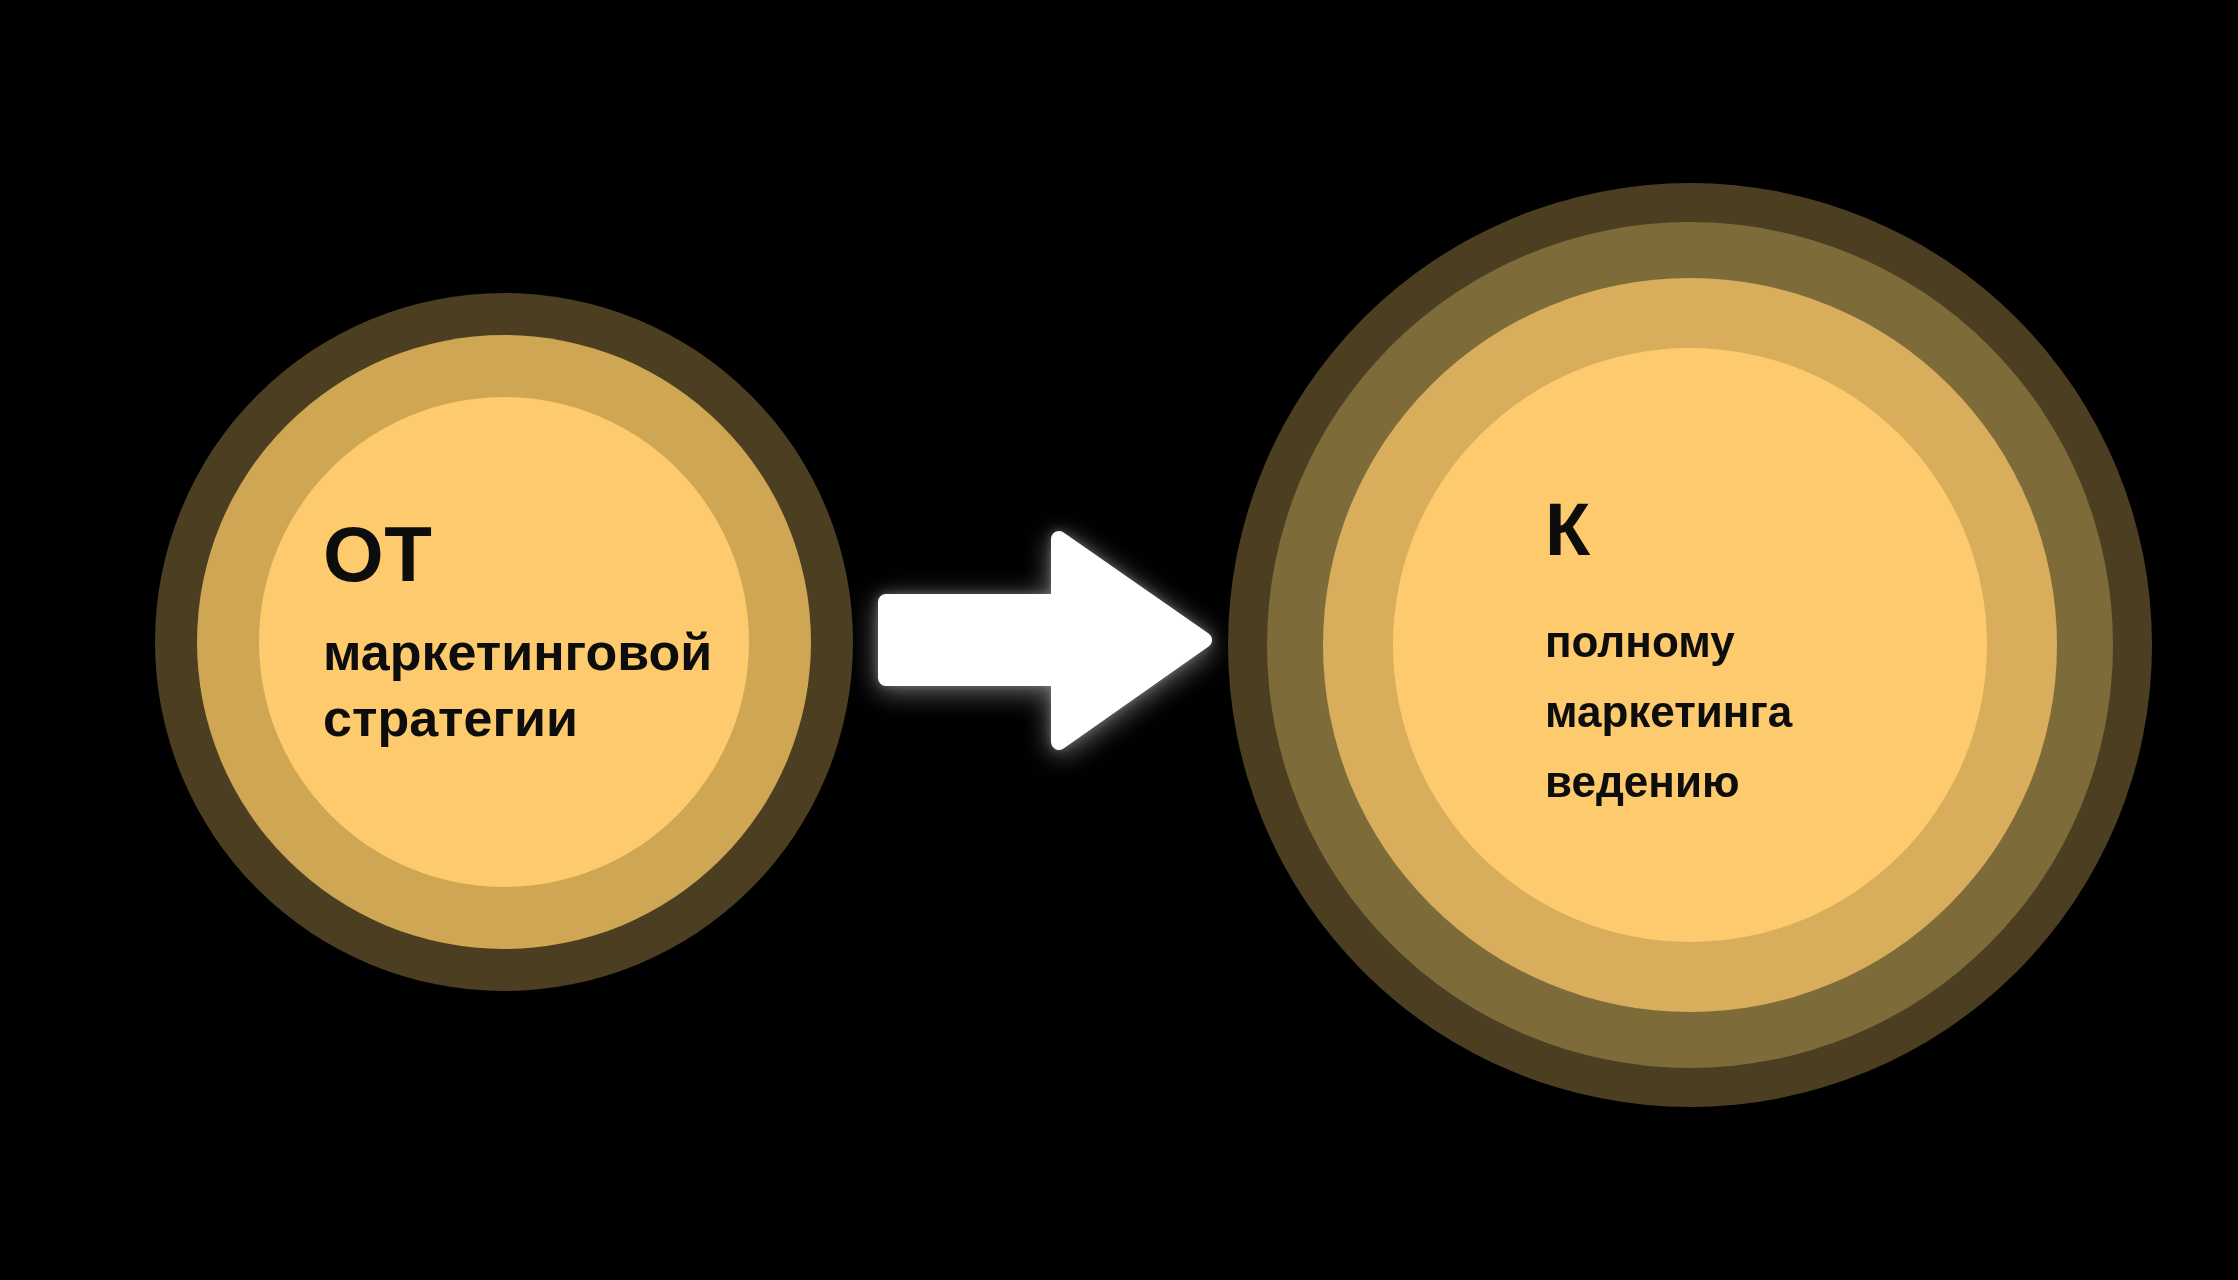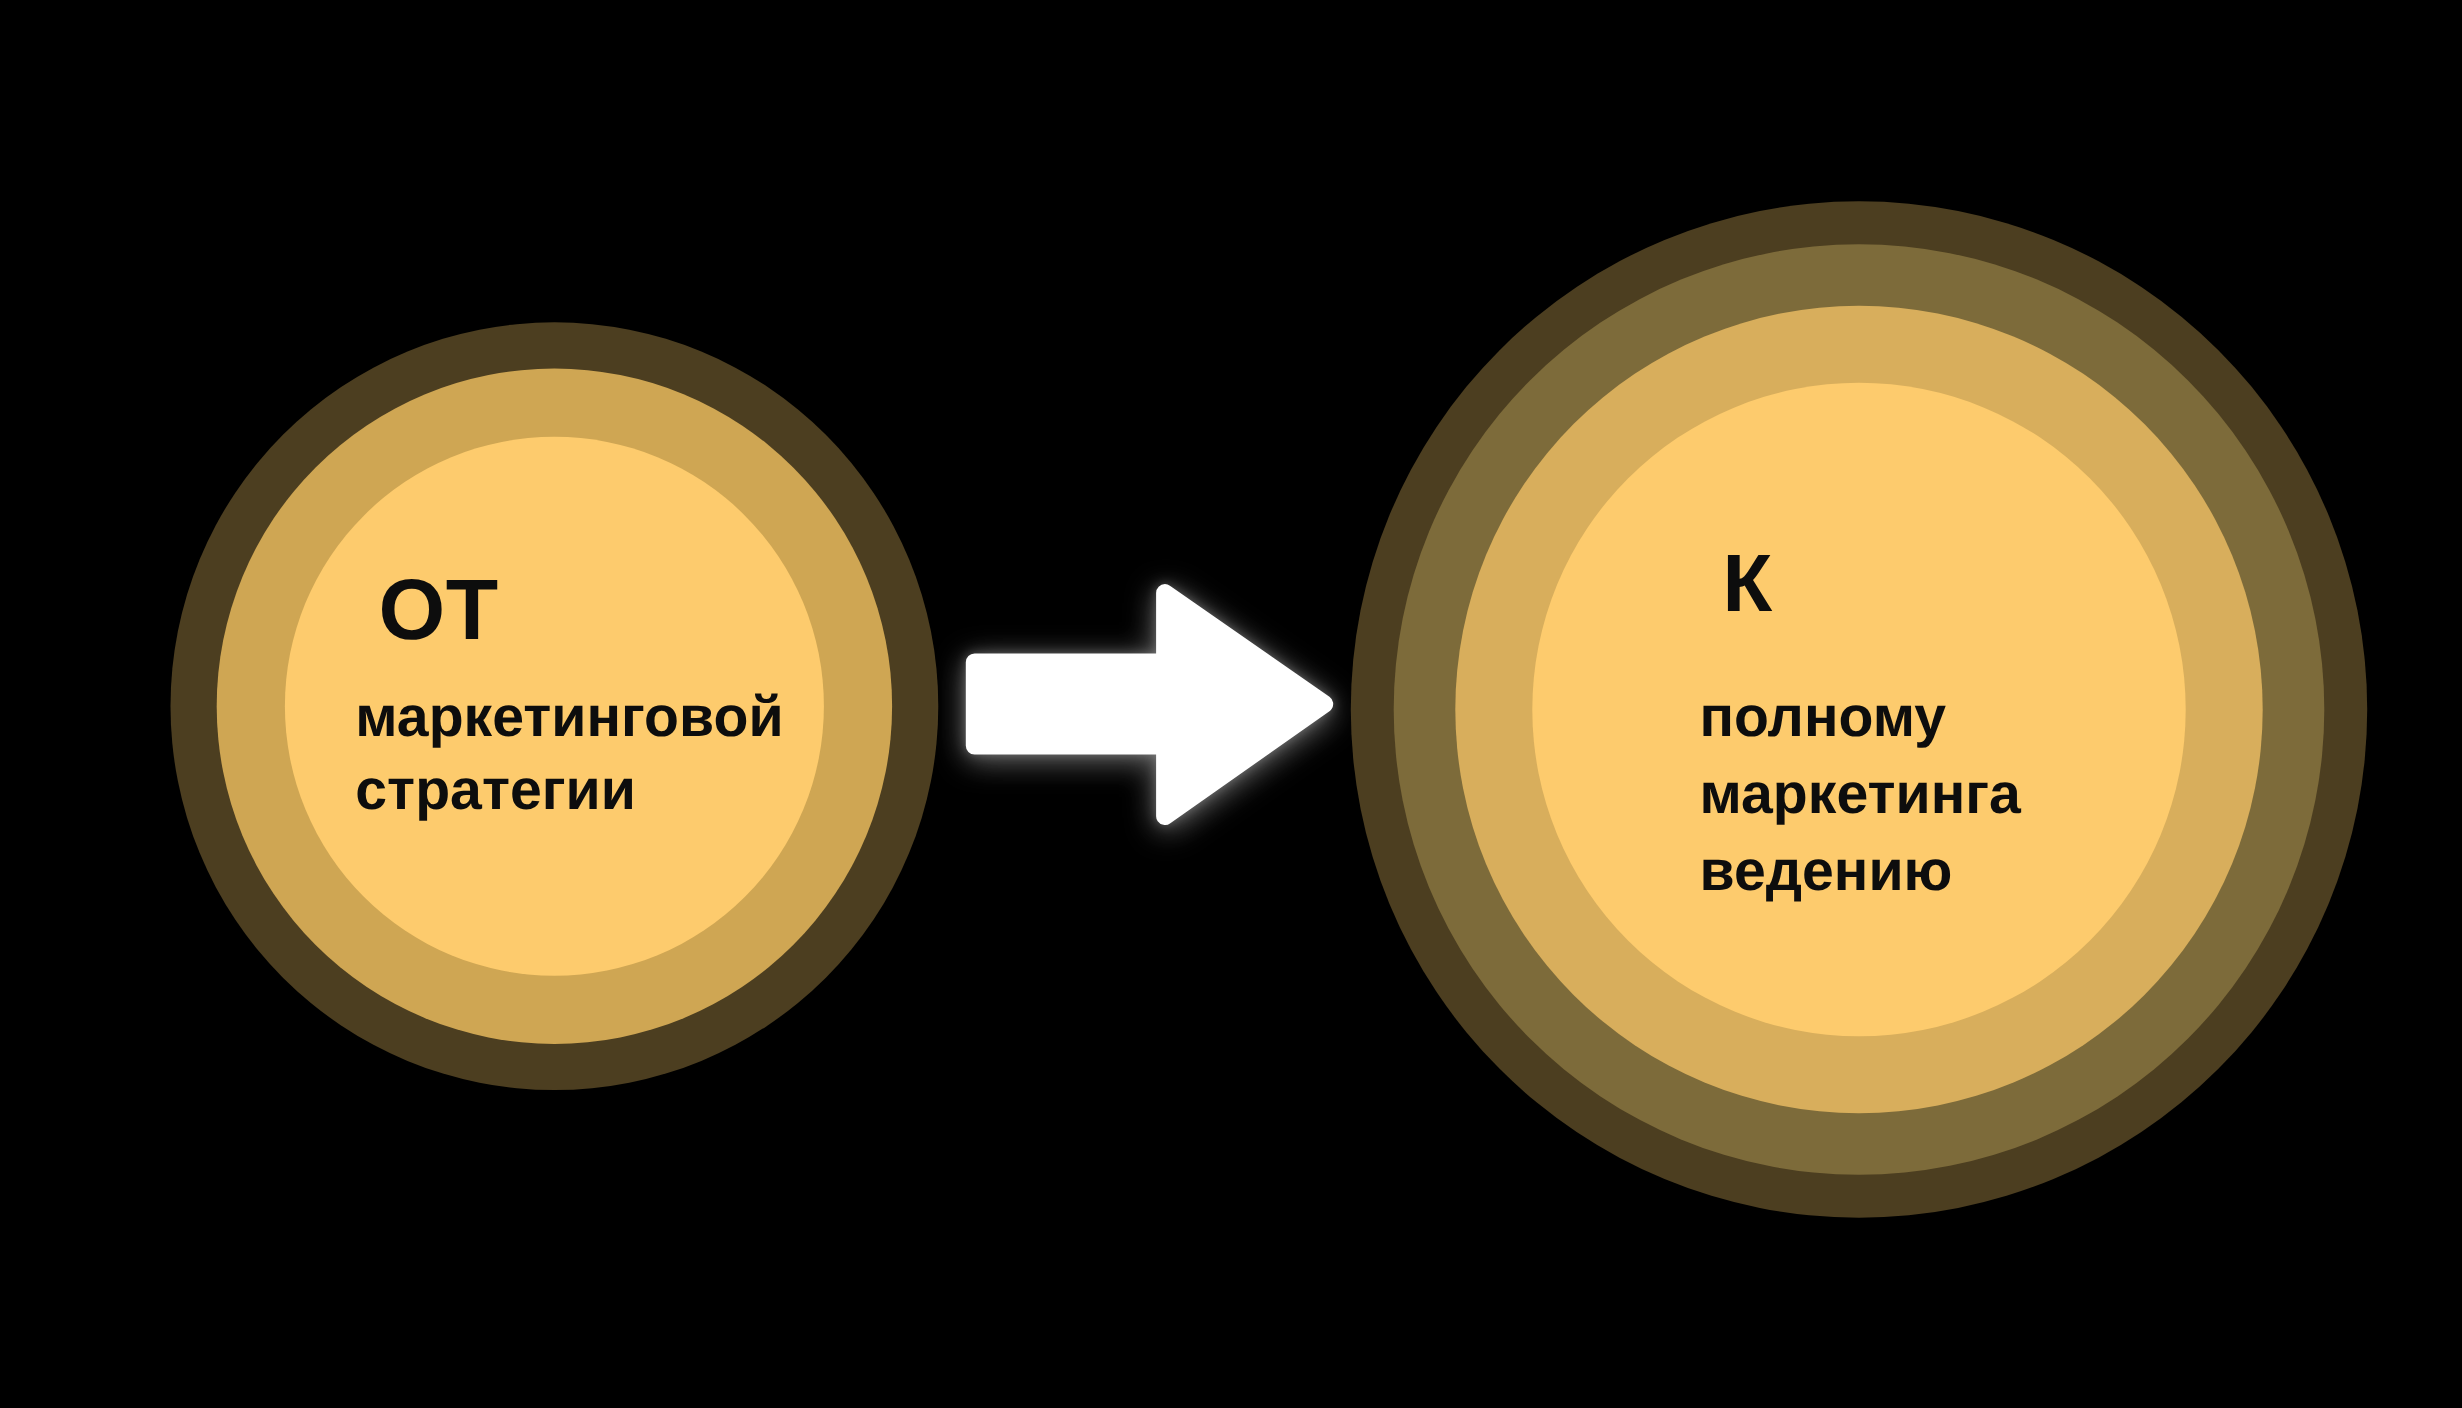--- a/index.html
+++ b/index.html
@@ -45,29 +45,28 @@
   .ring-tan-right   { inset: 95px;  background: var(--ring_tan_right, #d8ae5c); }
   .ring-inner-right { inset: 165px; background: var(--inner_gold, #fdcb6d); }
   
   .text-block { position: absolute; }
   .text-from  { left: 168px; top: 222px; }
   .text-to    { left: 317px; top: 310px; }
   .heading {
     font-weight: 800;
     line-height: 1;
     letter-spacing: 0.5px;
-    margin-left: 21px;
   }
   .text-from .heading { font-size: 78px; }
   .text-to   .heading { font-size: 74px; }
   .body-lines {
     font-weight: 600;
   }
   .text-from .body-lines { margin-top: 26px; font-size: 52px; line-height: 66px; }
-  .text-to   .body-lines { margin-top: 50px; font-size: 52px; line-height: 70px; }
+  .text-to   .body-lines { margin-top: 40px; font-size: 44px; line-height: 70px; }
   
   .arrow {
     position: absolute;
     left: 874px;
     top: 527px;
     width: 348px;
     height: 228px;
     filter: drop-shadow(0 5px 14px rgba(255,255,255,0.35))
             drop-shadow(0 0 5px rgba(255,255,255,0.28));
   }

